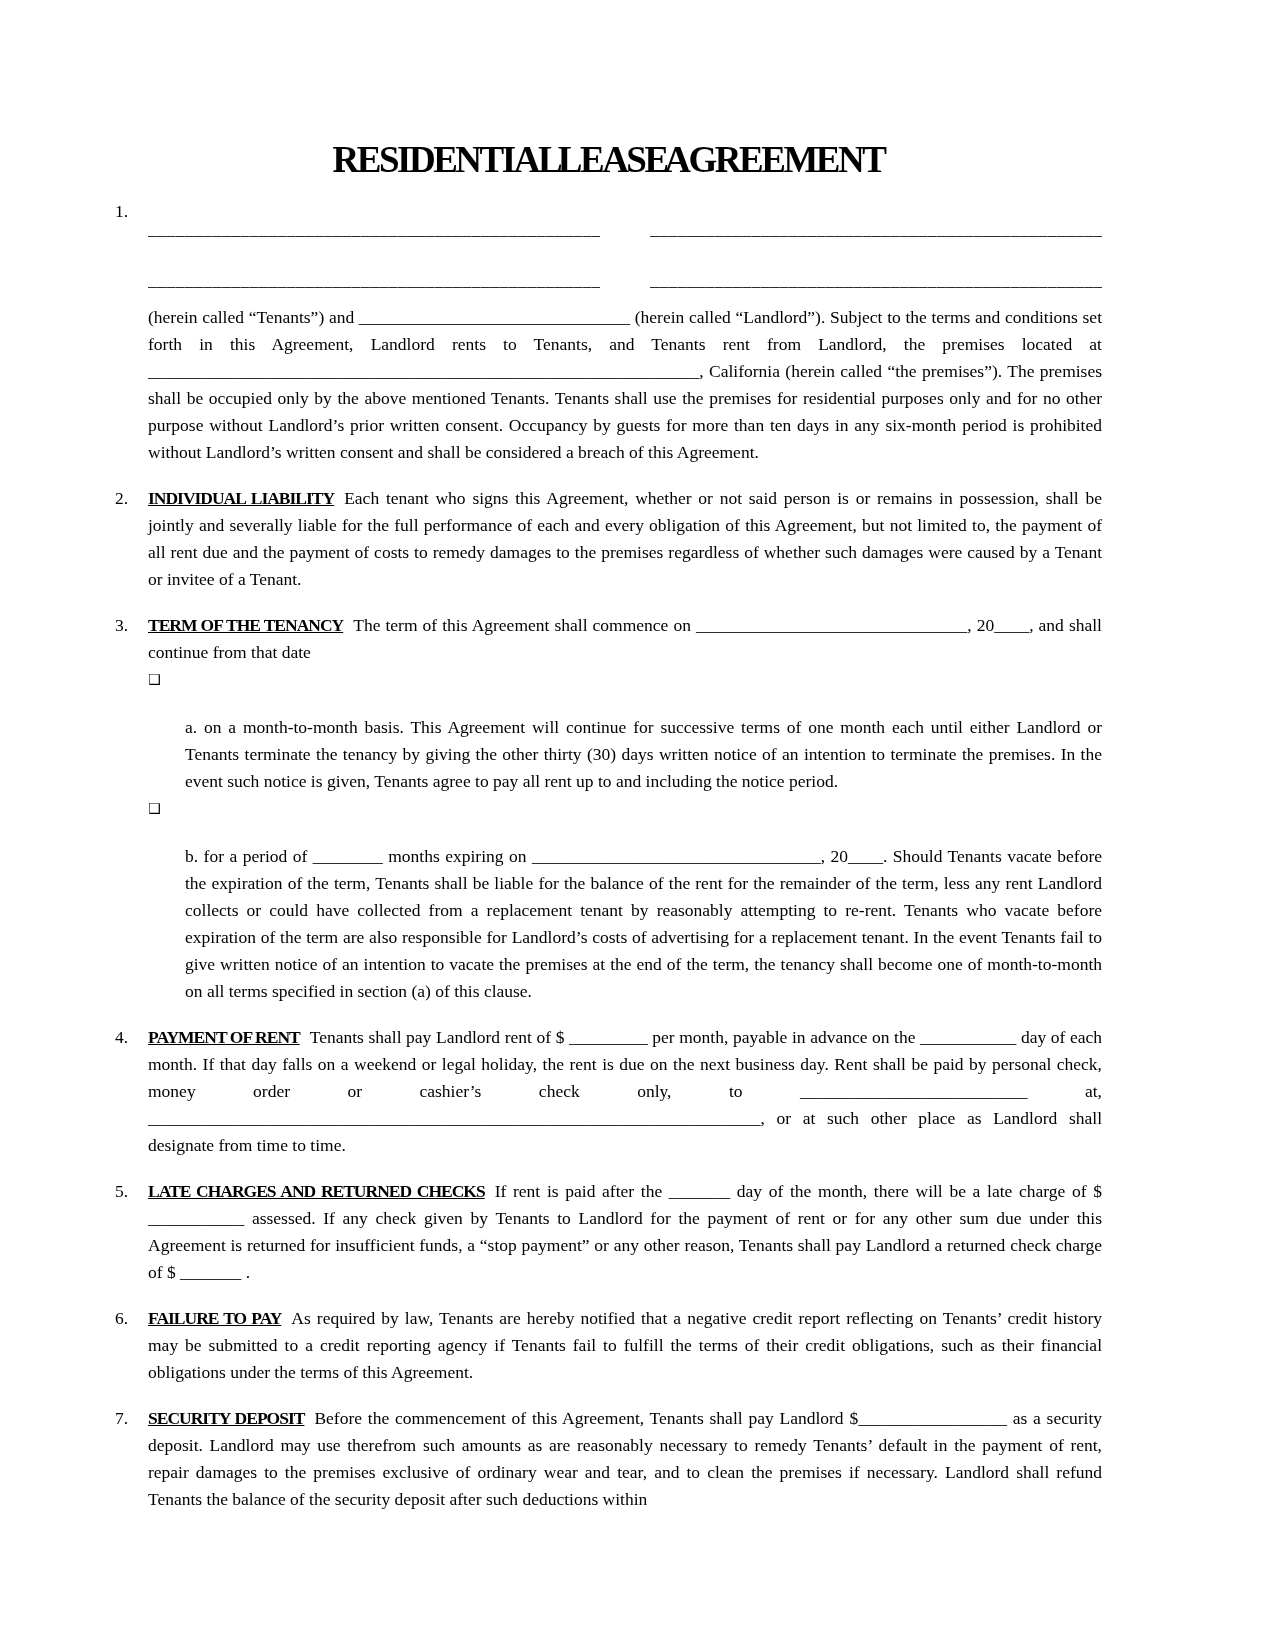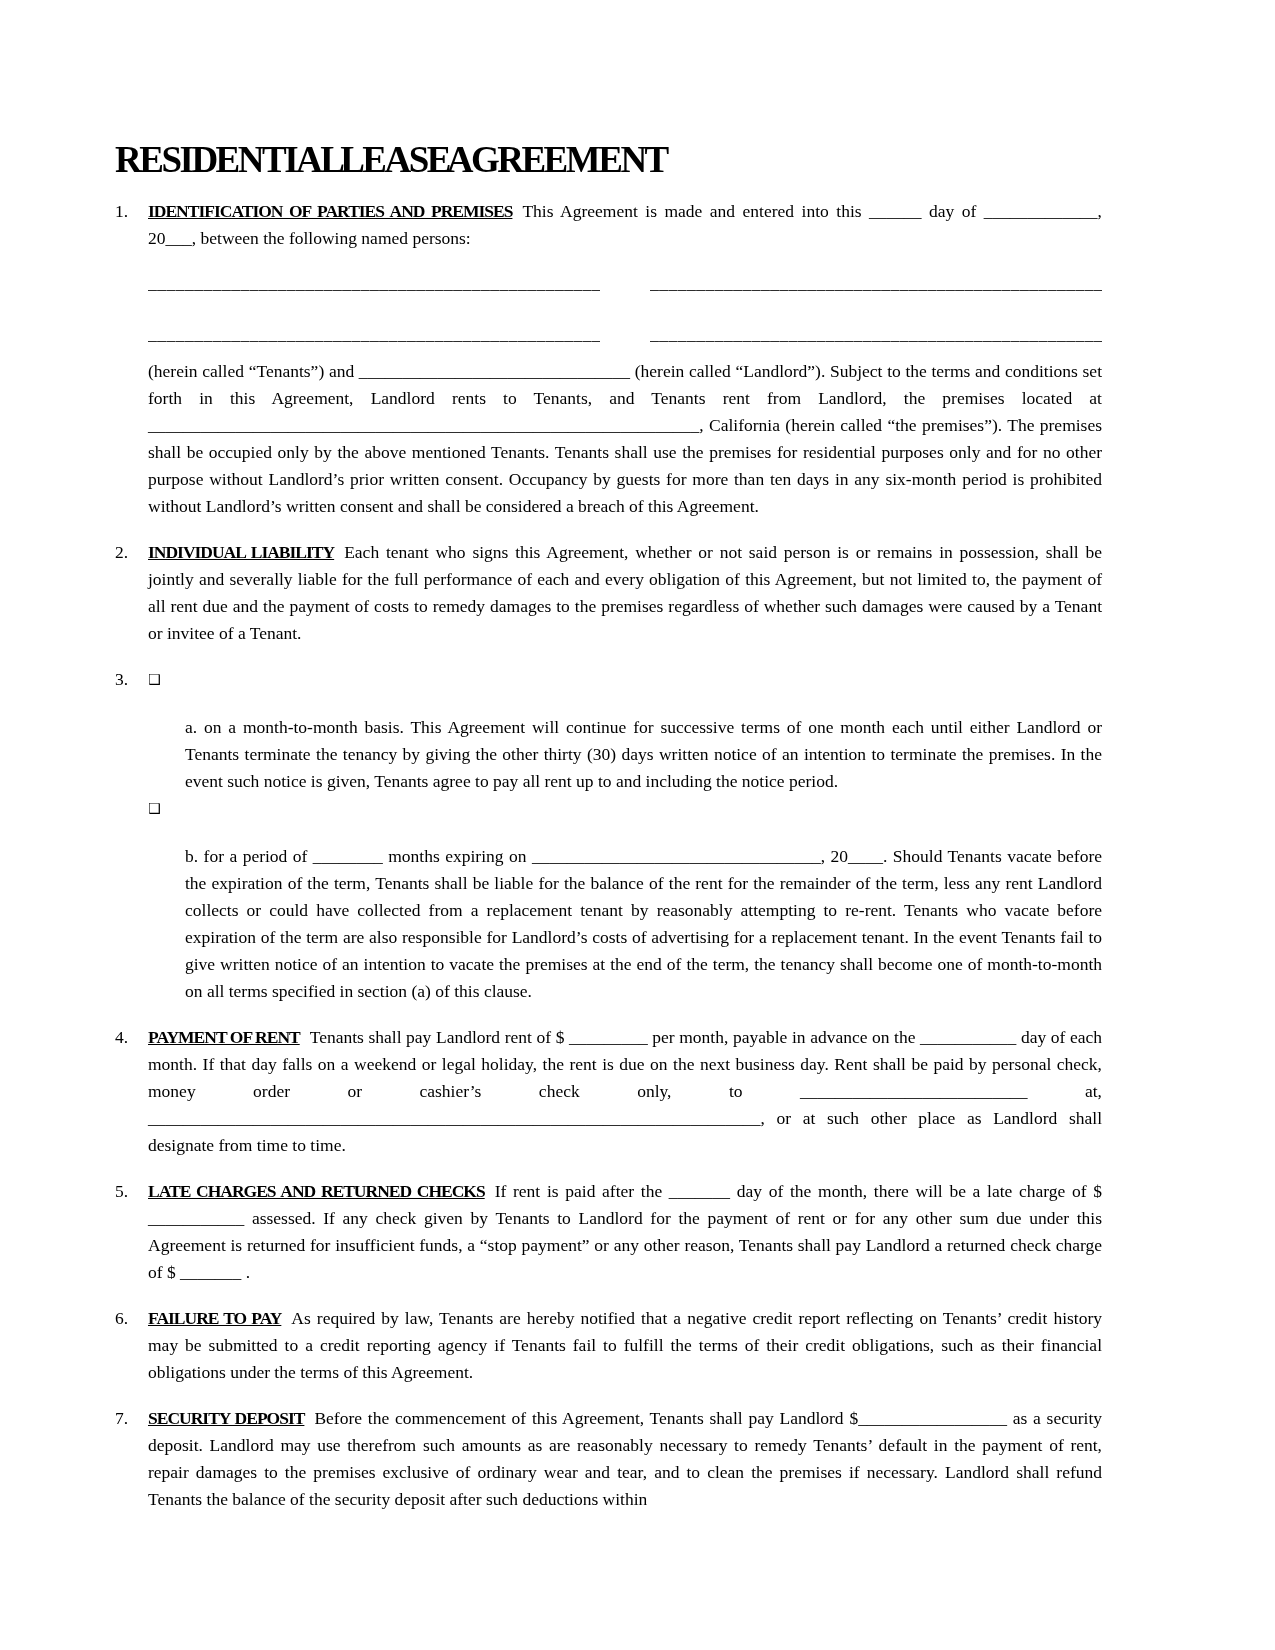--- a/index.html
+++ b/index.html
@@ -14,20 +14,21 @@
     box-sizing: border-box;
     background: #ffffff;
     color: #000000;
     font-family: "Liberation Serif", "DejaVu Serif", serif;
     font-size: 17.5px;
     line-height: 27px;
     padding: 138px 173px 40px 115px;
     overflow: hidden;
   }
   .doc-title {
+    text-align: center;
     font-size: 37px;
     line-height: 44px;
     font-weight: bold;
     letter-spacing: -2.5px;
     word-spacing: -7px;
     margin: 0 0 16px 0;
   }
   .section {
     display: flex;
     margin-top: 19px;
@@ -84,41 +85,41 @@
 </head>
 <body>
 
 <div class="page">
 
   <h1 class="doc-title">RESIDENTIAL LEASE AGREEMENT</h1>
 
   <div class="section first">
     <div class="sec-num">1.</div>
     <div class="sec-content">
-      <p class="para"><span class="sec-heading">IDENTIFICATION OF PARTIES AND PREMISES</span><span class="sec-lead">This Agreement is made and entered into this ______ day of _____________, 20___, between the following named persons:</span></p>
       <div class="fill-rows">
         <div class="fill-line">__________________________________________________</div>
         <div class="fill-line">__________________________________________________</div>
         <div class="fill-line">__________________________________________________</div>
         <div class="fill-line">__________________________________________________</div>
       </div>
       <p class="para">(herein called “Tenants”) and _______________________________ (herein called “Landlord”).  Subject to the terms and conditions set forth in this Agreement, Landlord rents to Tenants, and Tenants rent from Landlord, the premises located at _______________________________________________________________, California (herein called “the premises”).  The premises shall be occupied only by the above mentioned Tenants.  Tenants shall use the premises for residential purposes only and for no other purpose without Landlord’s prior written consent.  Occupancy by guests for more than ten days in any six-month period is prohibited without Landlord’s written consent and shall be considered a breach of this Agreement.</p>
     </div>
   </div>
 
   <div class="section">
     <div class="sec-num">2.</div>
     <div class="sec-content">
       <p class="para"><span class="sec-heading">INDIVIDUAL LIABILITY</span><span class="sec-lead">Each tenant who signs this Agreement, whether or not said person is or remains in possession, shall be jointly and severally liable for the full performance of each and every obligation of this Agreement, but not limited to, the payment of all rent due and the payment of costs to remedy damages to the premises regardless of whether such damages were caused by a Tenant or invitee of a Tenant.</span></p>
     </div>
   </div>
 
   <div class="section">
     <div class="sec-num">3.</div>
     <div class="sec-content">
+      <p class="para"><span class="sec-heading">TERM OF THE TENANCY</span><span class="sec-lead">The term of this Agreement shall commence on _______________________________, 20____, and shall continue from that date</span></p>
       <div class="cb-item">
         <span class="cb-box">❑</span>
         <span class="cb-text">a.  on a month-to-month basis.  This Agreement will continue for successive terms of one month each until either Landlord or Tenants terminate the tenancy by giving the other thirty (30) days written notice of an intention to terminate the premises.  In the event such notice is given, Tenants agree to pay all rent up to and including the notice period.</span>
       </div>
       <div class="cb-item">
         <span class="cb-box">❑</span>
         <span class="cb-text">b.  for a period of ________ months expiring on _________________________________, 20____.  Should Tenants vacate before the expiration of the term, Tenants shall be liable for the balance of the rent for the remainder of the term, less any rent Landlord collects or could have collected from a replacement tenant by reasonably attempting to re-rent.  Tenants who vacate before expiration of the term are also responsible for Landlord’s costs of advertising for a replacement tenant.  In the event Tenants fail to give written notice of an intention to vacate the premises at the end of the term, the tenancy shall become one of month-to-month on all terms specified in section (a) of this clause.</span>
       </div>
     </div>
   </div>

